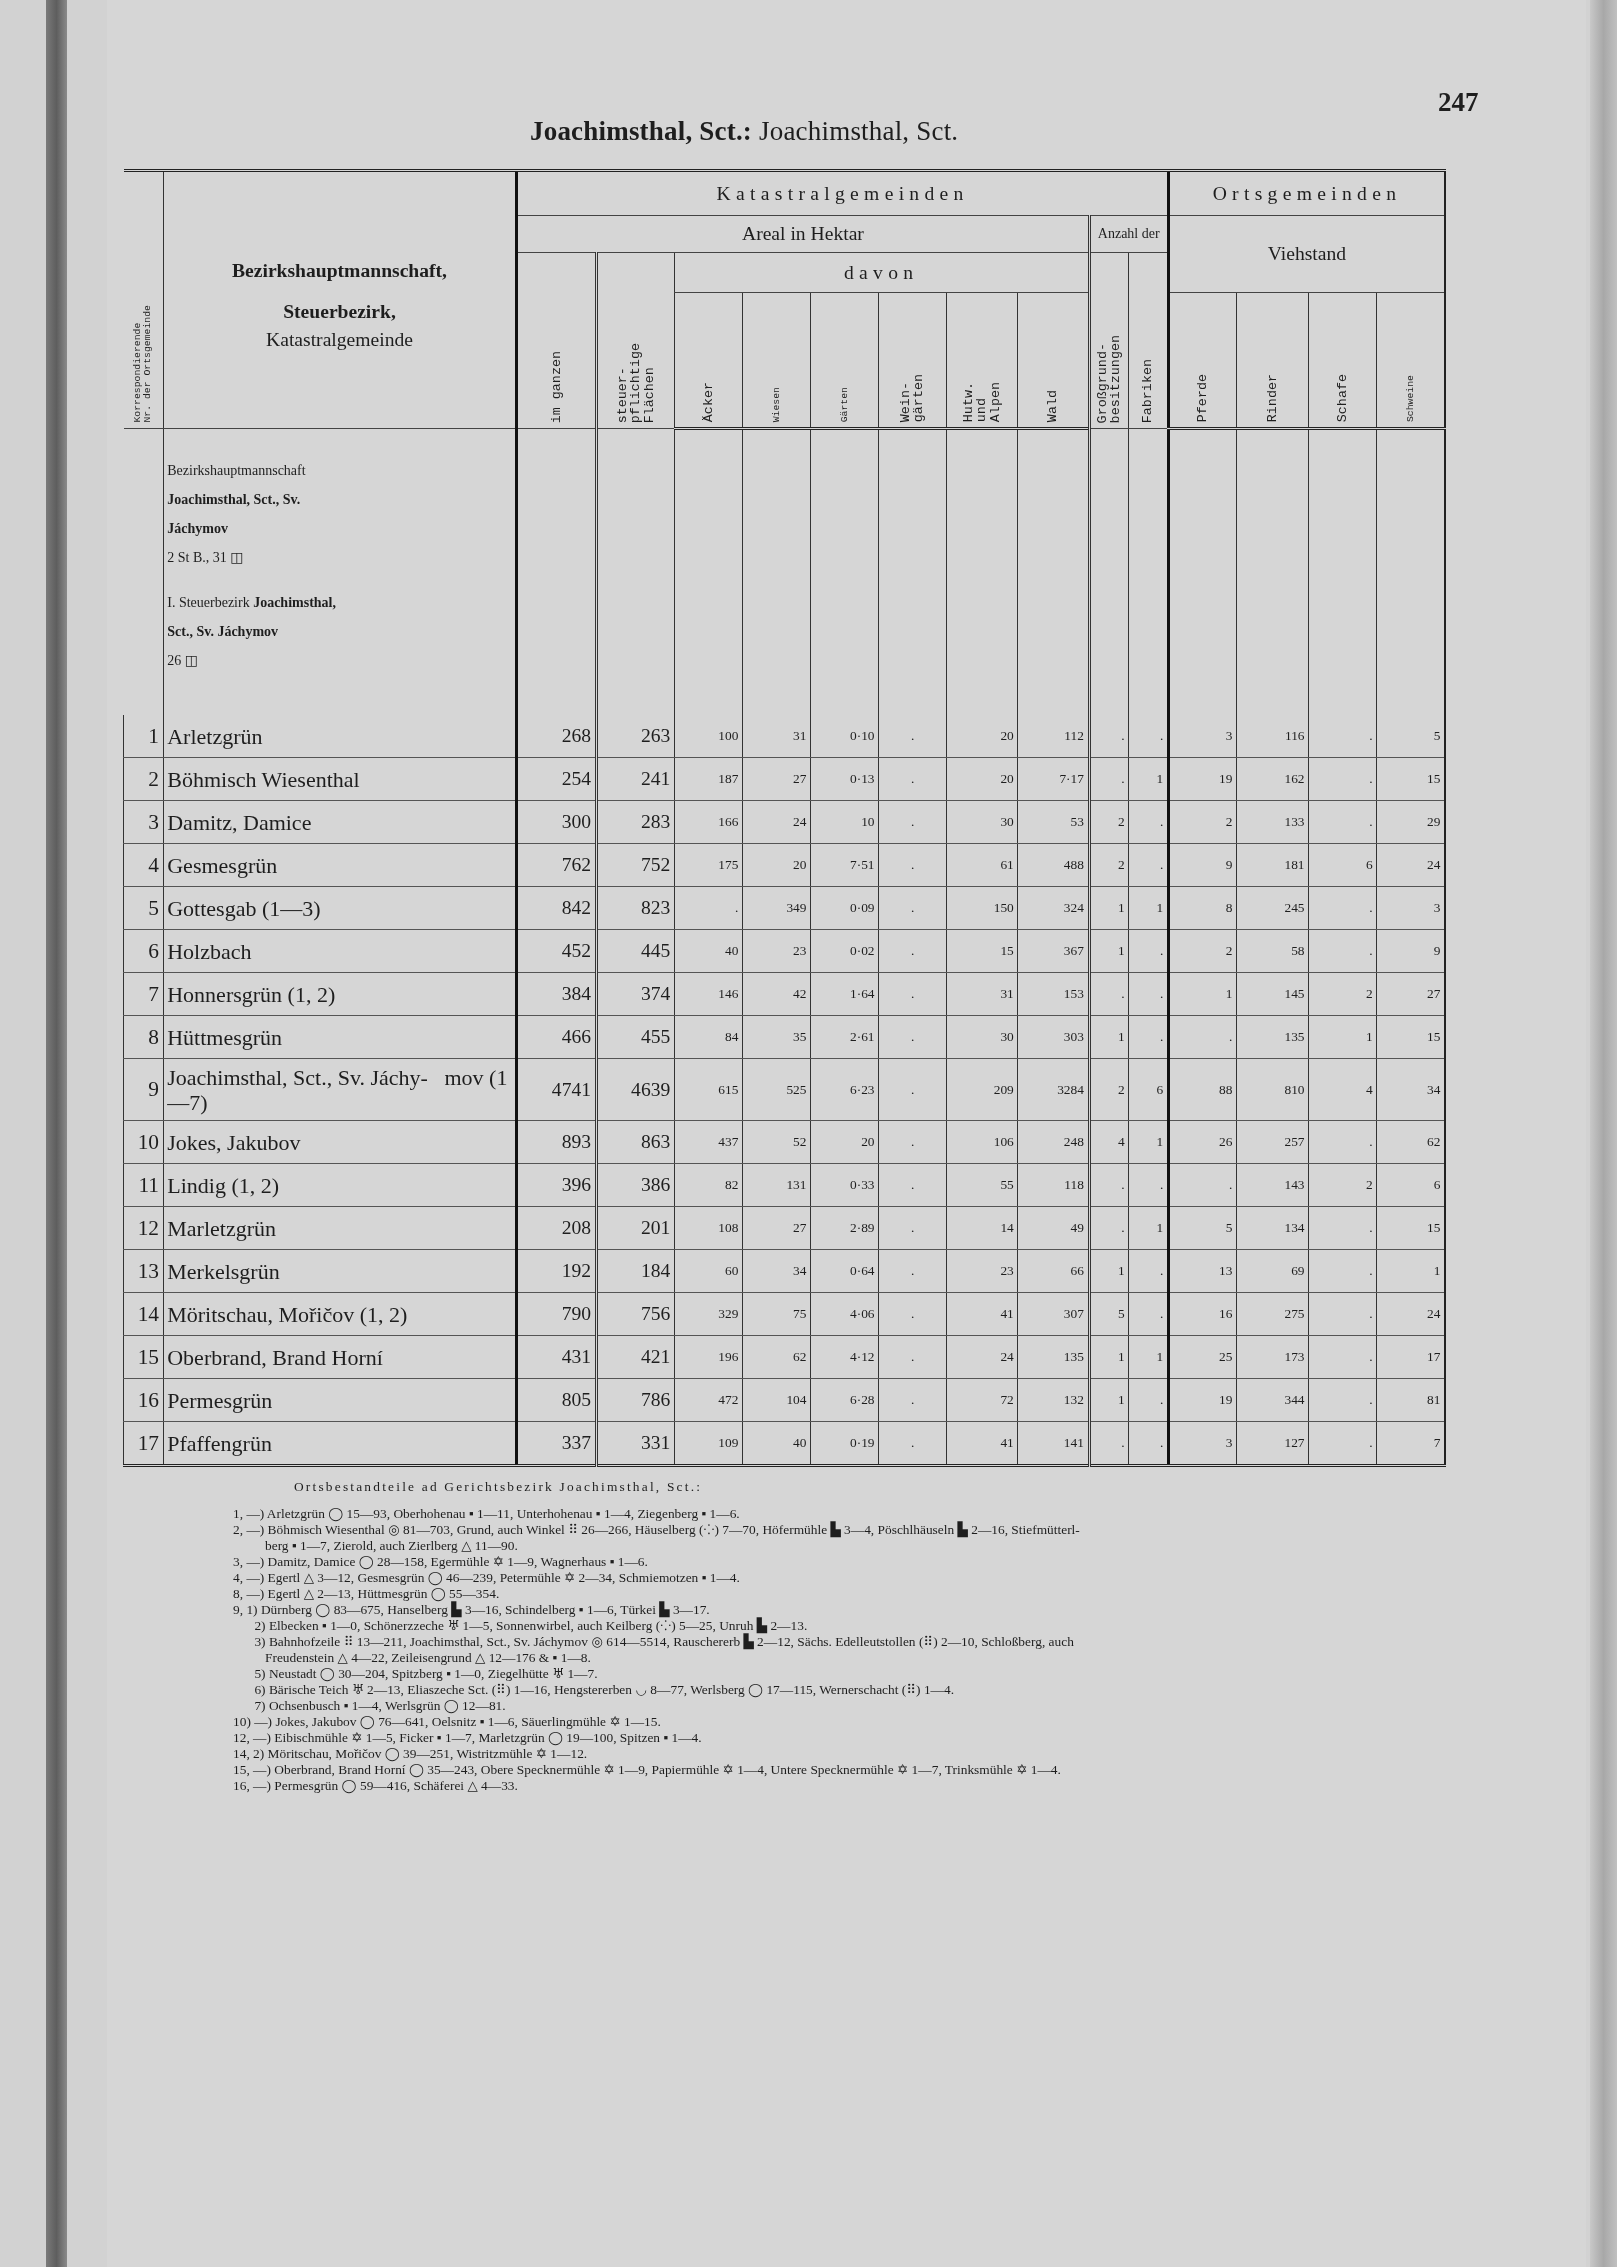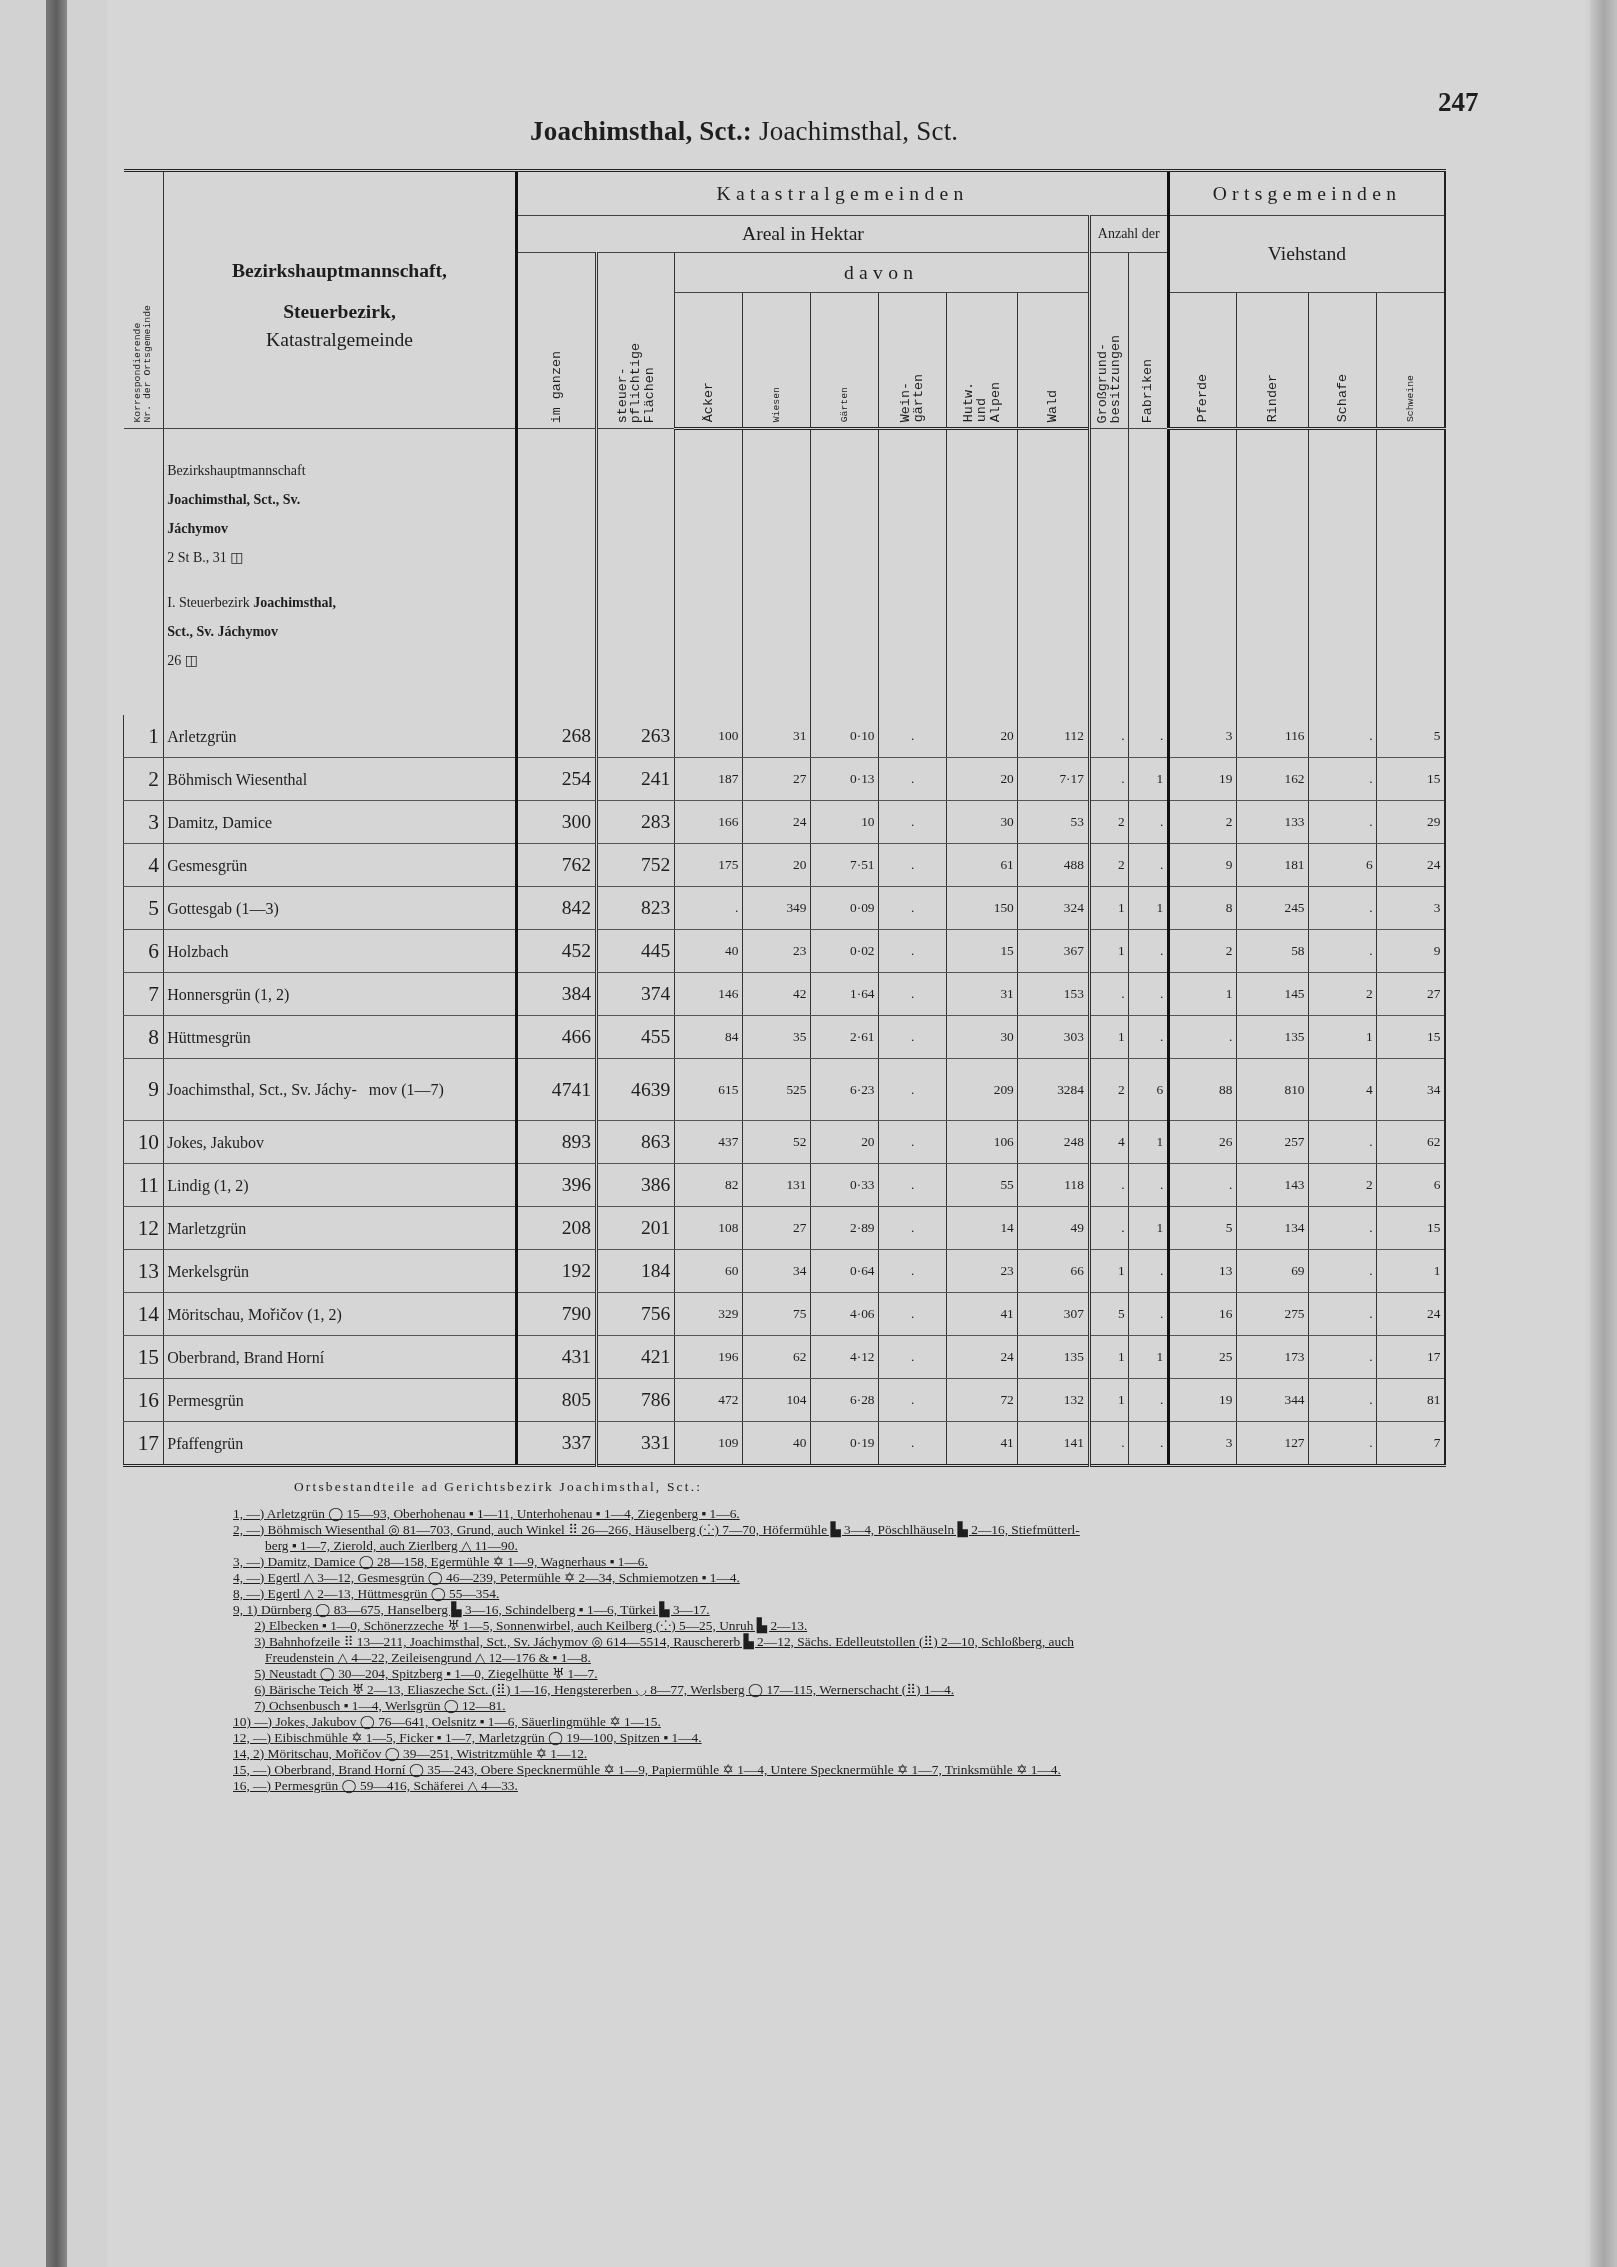--- a/index.html
+++ b/index.html
@@ -49,33 +49,33 @@
   .spaced { letter-spacing: 5.3px; }
   th.main-head { font-size: 19.6px; line-height: 28.5px; }
   th.main-head .b { font-weight: bold; margin-top: 12px; }
   tr.head-bottom th { border-bottom: 3.6px double #222; }
   .dbl { border-left: 3.6px double #333 !important; }
   .thick { border-left: 3.6px solid #111 !important; }
   td.num { text-align: right; vertical-align: middle; font-size: 19.6px; }
   td.small { font-size: 13.4px; }
   td.italic { }
   td.idx { text-align: right; font-size: 21.4px; padding-right: 7.1px; border-left: none; }
-  td.name { font-size: 16px; padding-left: 9px; line-height: 25px; }
+  td.name { font-size: 22px; padding-left: 9px; line-height: 25px; }
   tr.data td { border-bottom: 0.9px solid #555; height: 42px; }
   tr.data.tall td { height: 61px; }
   tr.intro td { height: 285px; vertical-align: top; }
   .intro-block { text-align: left; font-size: 14px; line-height: 29px; padding-top: 27px; }
   .intro-block .b { font-weight: bold; }
   .intro-gap { height: 16px; }
   .footnotes {
     position: absolute; left: 233px; top: 1479px; width: 1212px;
     font-size: 13.4px; line-height: 16px;
   }
   .fn-title { padding-left: 61px; letter-spacing: 2.2px; margin-bottom: 10.7px; }
-  .fn-line { white-space: nowrap; text-decoration: underline; }
+  .fn-line { white-space: nowrap; }
   .fn-line .cont { padding-left: 32px; }
   .fn-line .sub { padding-left: 21.4px; margin-top: 17px; }
 </style>
 </head>
 <body>
 
 <div class="page"></div>
 <div class="binding"></div>
 <div class="rightedge"></div>
 

